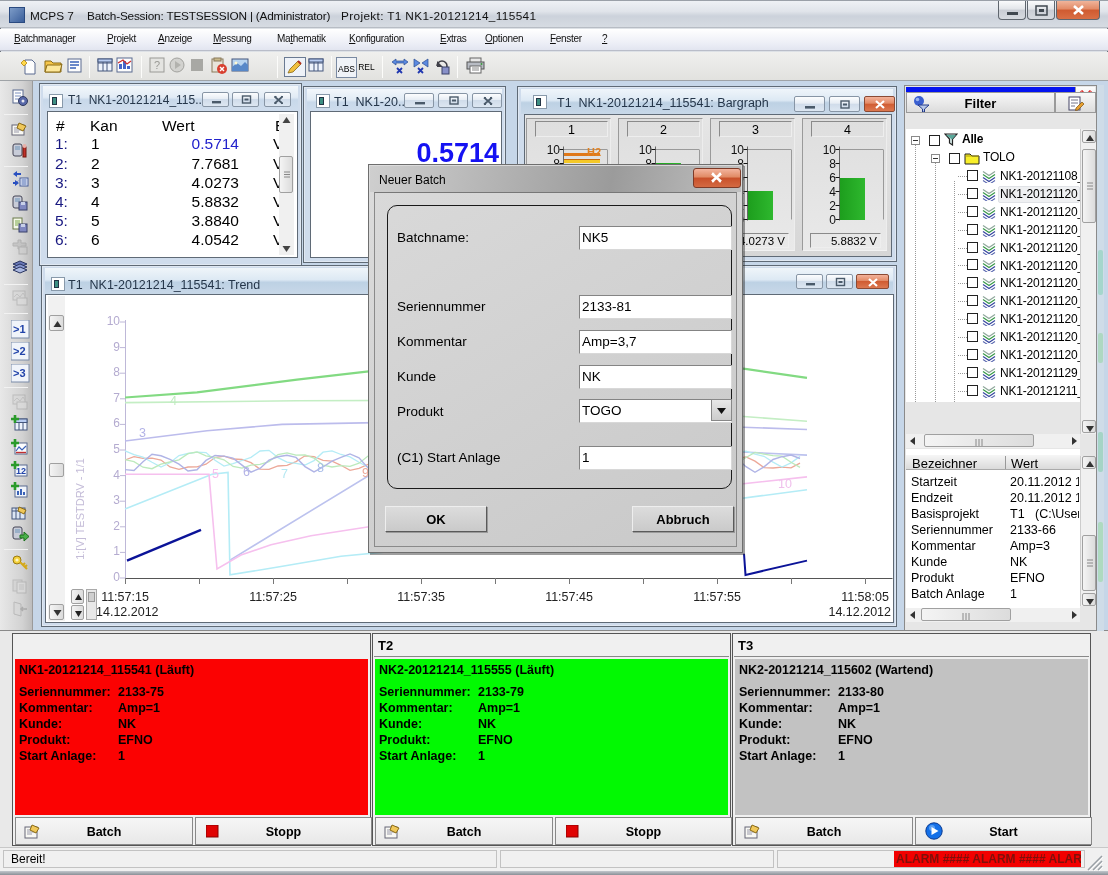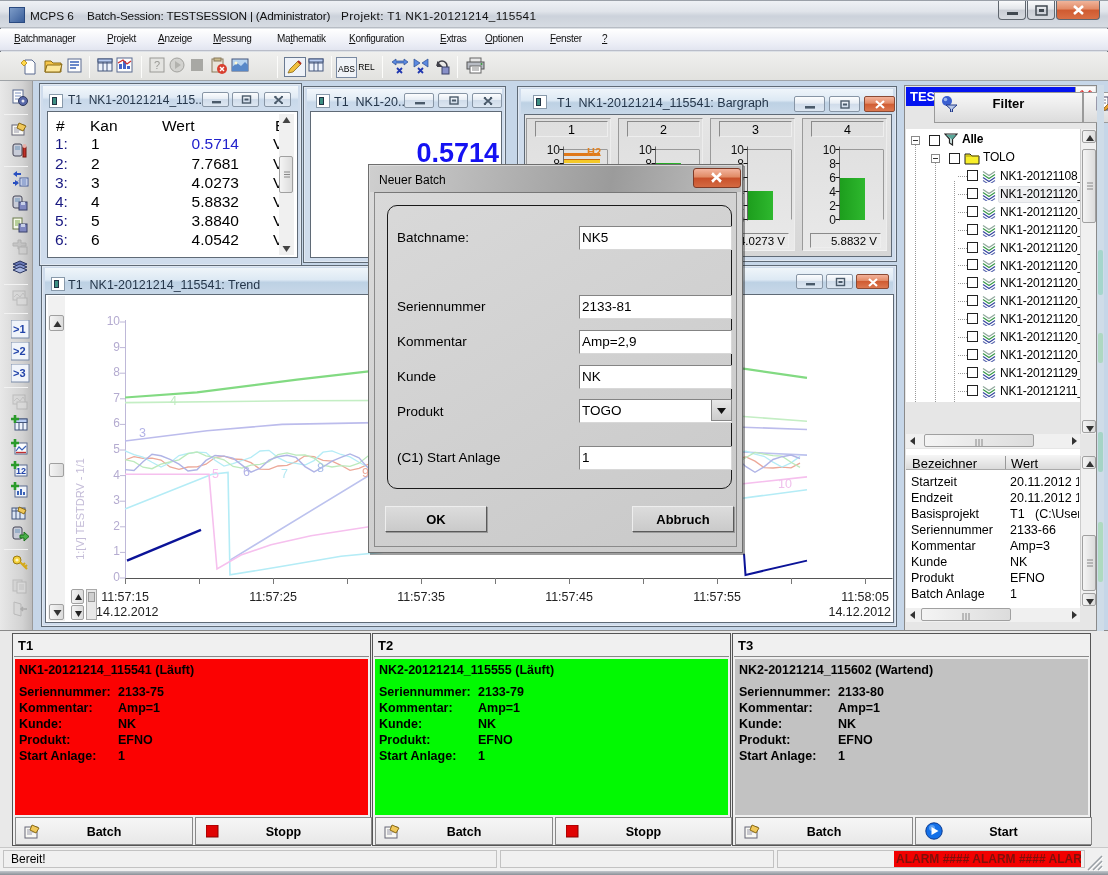--- a/index.html
+++ b/index.html
@@ -43,42 +43,42 @@
 #dlg{left:368px;top:164px;width:375px;height:389px;background:linear-gradient(160deg,#dcdcdc,#cbcbcb);border:1px solid #6e6e6e;box-shadow:2px 2px 0 rgba(40,40,40,.45);}
 #dlgtitle{position:absolute;left:1px;top:1px;right:1px;height:26px;background:linear-gradient(100deg,#cfcfcf 0%,#ababab 45%,#9b9b9b 65%,#c0c0c0 100%);}
 #dlgbody{position:absolute;left:5px;top:27px;right:5px;bottom:5px;background:linear-gradient(150deg,#d9d9d9,#c9c9c9);border:1px solid #8a8a8a;border-top-color:#777;}
 .dlabel{position:absolute;font-size:13.5px;color:#000;}
 .dinput{position:absolute;left:204px;width:153px;height:24px;background:#fff;border:1px solid #848484;border-bottom-color:#d8d8d8;border-right-color:#d8d8d8;font-size:13.5px;padding:3px 0 0 2px;}
 .dbtn{position:absolute;top:313px;width:102px;height:26px;background:linear-gradient(#dcdcdc,#cacaca);border:1px solid #5a5a5a;border-top-color:#eee;border-left-color:#eee;box-shadow:1px 1px 0 #9a9a9a;font-size:13px;font-weight:bold;text-align:center;padding-top:5px;}
 
 #rpanel{left:904px;top:85px;width:193px;height:546px;background:#e6e6e6;border:1px solid #8a8a8a;}
 #rtitle{position:absolute;left:1px;top:1px;width:170px;height:19px;background:#0414f0;color:#fff;font-weight:bold;font-size:13px;padding:2px 0 0 4px;}
 #rclose{position:absolute;right:1px;top:1px;width:20px;height:19px;background:linear-gradient(#fcfcfc,#e0e0e0);border-left:1px solid #999;}
-.rbtn{position:absolute;top:6px;height:31px;background:linear-gradient(#f8f8f8,#dcdcdc);border:1px solid #9a9a9a;margin-left:28px;}
+.rbtn{position:absolute;top:6px;height:21px;background:linear-gradient(#f8f8f8,#dcdcdc);border:1px solid #9a9a9a;}
 #tree{position:absolute;left:1px;top:43px;width:176px;height:273px;background:#fff;overflow:hidden;}
 .trow{position:absolute;font-size:12px;letter-spacing:-0.2px;white-space:nowrap;}
 .cb{position:absolute;width:11px;height:11px;border:1px solid #222;background:#fff;}
 
 #bottom{left:0;top:630px;width:1108px;height:217px;background:#e9e9e9;border-top:1px solid #8a8a8a;}
 .bpanel{position:absolute;top:2px;height:213px;border:1px solid #555;background:#f0f0f0;}
 .bphead{position:absolute;left:1px;top:1px;right:1px;height:22px;background:#f0f0f0;border-bottom:1px solid #888;font-size:13px;font-weight:bold;padding:3px 0 0 4px;}
 .bpbody{position:absolute;left:2px;top:25px;right:2px;height:156px;font-size:12.5px;font-weight:bold;}
 .bline{position:absolute;white-space:pre;}
 .bbtn{position:absolute;top:183px;height:28px;background:linear-gradient(#f6f6f6,#e8e8e8);border:1px solid #888;font-size:12.5px;font-weight:bold;text-align:center;padding-top:7px;}
 
 #status{left:0;top:847px;width:1108px;height:24px;background:#f0f0f0;border-top:1px solid #c8c8c8;}
 .spane{position:absolute;top:2px;height:18px;border:1px solid #c2c2c2;background:#f0f0f0;font-size:12px;}
 #alarm{position:absolute;left:894px;top:3px;width:187px;height:16px;background:#f20000;color:#7e100a;font-size:12px;font-weight:bold;white-space:nowrap;overflow:hidden;padding:1px 0 0 2px;}
 #bfoot{left:0;top:871px;width:1108px;height:4px;background:linear-gradient(#c2c7cd,#8a9097);}
 </style></head>
 <body>
 <div id="app">
   <div id="titlebar" class="abs">
     <div id="appicon" class="abs"></div>
-    <span class="ttext" style="left:30px">MCPS 6</span>
+    <span class="ttext" style="left:30px">MCPS 7</span>
     <span class="ttext" style="left:87px;letter-spacing:-0.2px">Batch-Session: TESTSESSION | (Administrator)</span>
     <span class="ttext" style="left:341px;letter-spacing:0.35px">Projekt: T1 NK1-20121214_115541</span>
     <div class="capbtn abs" style="left:998px;width:28px;">
         <svg width="28" height="19">
           <rect x="8" y="11" width="11" height="3" fill="#404850"></rect>
         </svg>
       </div>
     <div class="capbtn abs" style="left:1027px;width:28px;">
         <svg width="28" height="19">
           <rect x="8" y="5" width="11" height="9" fill="none" stroke="#404850" stroke-width="1.5"></rect>
@@ -805,21 +805,20 @@
       <div class="sbthumb" style="left:15px;top:0px;width:90px;height:13px;"><svg width="90" height="13">
             <path d="M41 3v7M44 3v7M47 3v7" stroke="#888"></path>
           </svg></div>
       <svg class="abs" style="left:164px;top:3px" width="8" height="8">
           <path d="M2 0l5 4-5 4z" fill="#333"></path>
         </svg>
     </div>
   </div>
   <div id="bottom" class="abs">
     <div class="bpanel" style="left:12px;width:359px;">
-      <div class="bphead">T1</div>
       <div class="bpbody" style="background:#fb0202;">
         <div class="bline" style="left:4px;top:4px;">NK1-20121214_115541 (Läuft)</div>
         <div class="bline" style="left:4px;top:26px;">Seriennummer:</div>
           <div class="bline" style="left:103px;top:26px;">2133-75</div>
         <div class="bline" style="left:4px;top:42px;">Kommentar:</div>
           <div class="bline" style="left:103px;top:42px;">Amp=1</div>
         <div class="bline" style="left:4px;top:58px;">Kunde:</div>
           <div class="bline" style="left:103px;top:58px;">NK</div>
         <div class="bline" style="left:4px;top:74px;">Produkt:</div>
           <div class="bline" style="left:103px;top:74px;">EFNO</div>
@@ -894,21 +893,21 @@
           <path d="M18 4.5l9 8M27 4.5l-9 8" stroke="#fff" stroke-width="2.6"></path>
           <path d="M18 4.5h2.2M24.8 4.5H27M18 12.5h2.2M24.8 12.5H27" stroke="#fff" stroke-width="1.6"></path>
         </svg></div>
     <div id="dlgbody">
       <div class="abs" style="left:12px;top:12px;width:345px;height:284px;border:1.5px solid #1a1a1a;border-radius:10px;"></div>
       <div class="dlabel" style="left:22px;top:37px;">Batchname:</div>
       <div class="dinput" style="top:33px;">NK5</div>
       <div class="dlabel" style="left:22px;top:106px;">Seriennummer</div>
       <div class="dinput" style="top:102px;">2133-81</div>
       <div class="dlabel" style="left:22px;top:141px;">Kommentar</div>
-      <div class="dinput" style="top:137px;">Amp=2,9</div>
+      <div class="dinput" style="top:137px;">Amp=3,7</div>
       <div class="dlabel" style="left:22px;top:176px;">Kunde</div>
       <div class="dinput" style="top:172px;">NK</div>
       <div class="dlabel" style="left:22px;top:211px;">Produkt</div>
       <div class="dinput" style="top:206px;">TOGO<div class="abs" style="left:131px;top:-1px;width:21px;height:22px;background:linear-gradient(#e8e8e8,#ccc);border:1px solid #888;"><svg width="19" height="20">
               <path d="M5 8l4.5 6 4.5-6z" fill="#111"></path>
             </svg></div></div>
       <div class="dlabel" style="left:22px;top:257px;">(C1) Start Anlage</div>
       <div class="dinput" style="top:253px;">1</div>
       <div class="dbtn" style="left:10px;">OK</div>
       <div class="dbtn" style="left:257px;">Abbruch</div>

